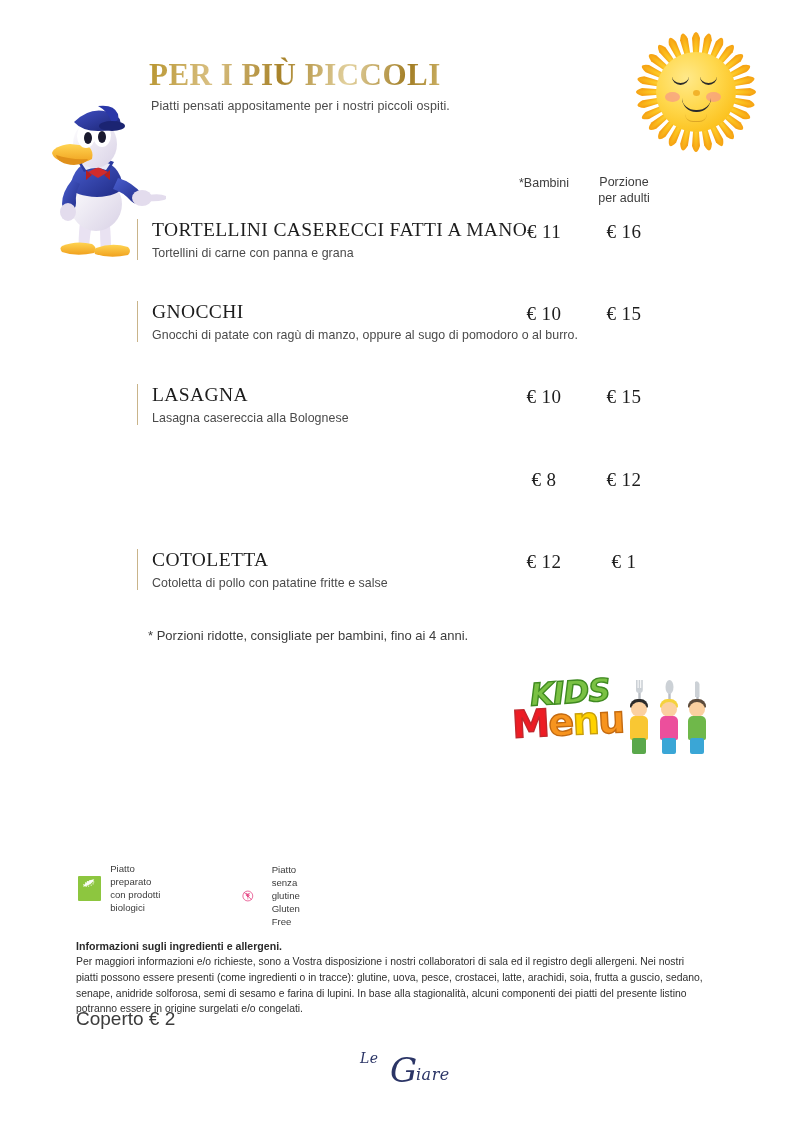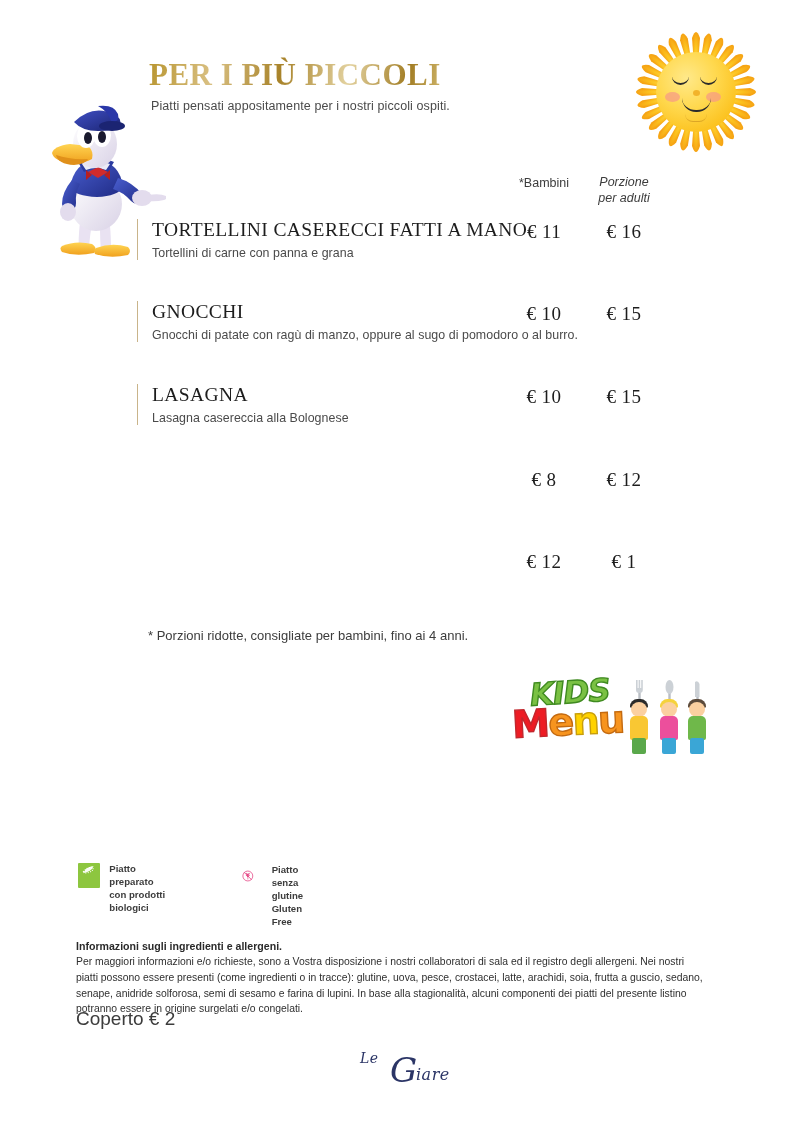--- a/index.html
+++ b/index.html
@@ -102,21 +102,21 @@
 
   
   .col-head {
     position: absolute;
     font-size: 12.5px;
     color: #3c3c3c;
     text-align: center;
     line-height: 1.25;
   }
   .col-head.kids { left: 500px; top: 176px; width: 88px; }
-  .col-head.adult { left: 578px; top: 175px; width: 92px; font-style: italic; }
+  .col-head.adult { left: 578px; top: 175px; width: 92px; }
 
   
   .item {
     position: absolute;
     left: 137px;
     width: 540px;
     padding-left: 14px;
     border-left: 1.6px solid #c9b48a;
   }
   .item-name {
@@ -185,21 +185,21 @@
 
   .km-kid { position: absolute; width: 26px; height: 62px; }
   .km-head { position: absolute; left: 5px; top: 8px; width: 16px; height: 15px; border-radius: 50%; background: #fbd0a0; }
   .km-hair { position: absolute; left: 4px; top: 5px; width: 18px; height: 9px; border-radius: 9px 9px 2px 2px; }
   .km-body { position: absolute; left: 4px; top: 22px; width: 18px; height: 24px; border-radius: 5px 5px 2px 2px; }
   .km-legs { position: absolute; left: 6px; top: 44px; width: 14px; height: 16px; border-radius: 2px; }
   .km-util { position: absolute; left: 9px; top: -14px; width: 9px; height: 44px; }
 
   
   .badge-row { position: absolute; left: 78px; top: 863px; }
-  .badge { position: absolute; display: flex; align-items: flex-start; font-weight: bold; }
+  .badge { position: absolute; display: flex; align-items: center; }
   .badge-text { font-size: 9.6px; color: #3c3c3c; line-height: 1.35; }
 
   .eu-leaf {
     width: 37px; height: 25px;
     background: #8dc63f;
     border-radius: 1px;
     position: relative;
     overflow: hidden;
   }
   .gf-icon { width: 24px; height: 24px; }
@@ -425,20 +425,24 @@
   <div class="item" style="top:384px">
     <div class="item-name">LASAGNA</div>
     <div class="item-desc">Lasagna casereccia alla Bolognese</div>
   </div>
   <div class="price kids" style="top:386px">€ 10</div>
   <div class="price adult" style="top:386px">€ 15</div>
 
   <div class="price kids" style="top:469px">€ 8</div>
   <div class="price adult" style="top:469px">€ 12</div>
 
+  <div class="item" style="top:549px">
+    <div class="item-name">COTOLETTA</div>
+    <div class="item-desc">Cotoletta di pollo con patatine fritte e salse</div>
+  </div>
   <div class="price kids" style="top:551px">€ 12</div>
   <div class="price adult" style="top:551px">€ 1</div>
 
   <div class="footnote">* Porzioni ridotte, consigliate per bambini, fino ai 4 anni.</div>
 
   <div class="kidsmenu">
     <div class="km-kids">KIDS</div>
     <div class="km-menu">
       <span class="km-m">M</span><span class="km-e">e</span><span class="km-n">n</span><span class="km-u">u</span>
     </div>

